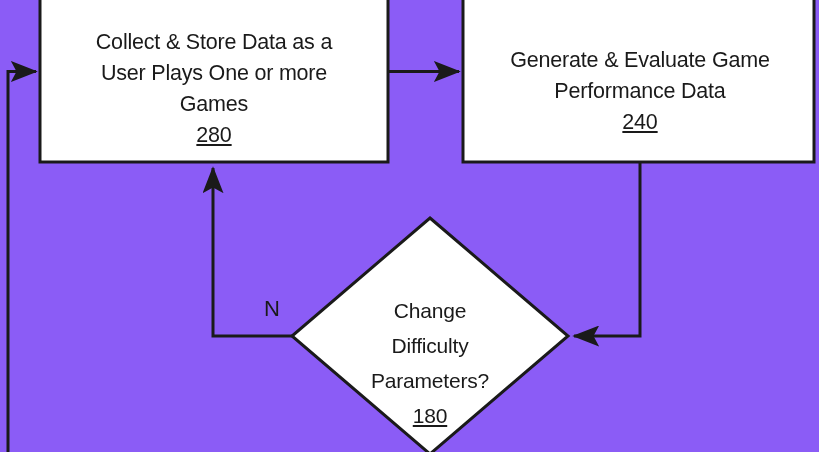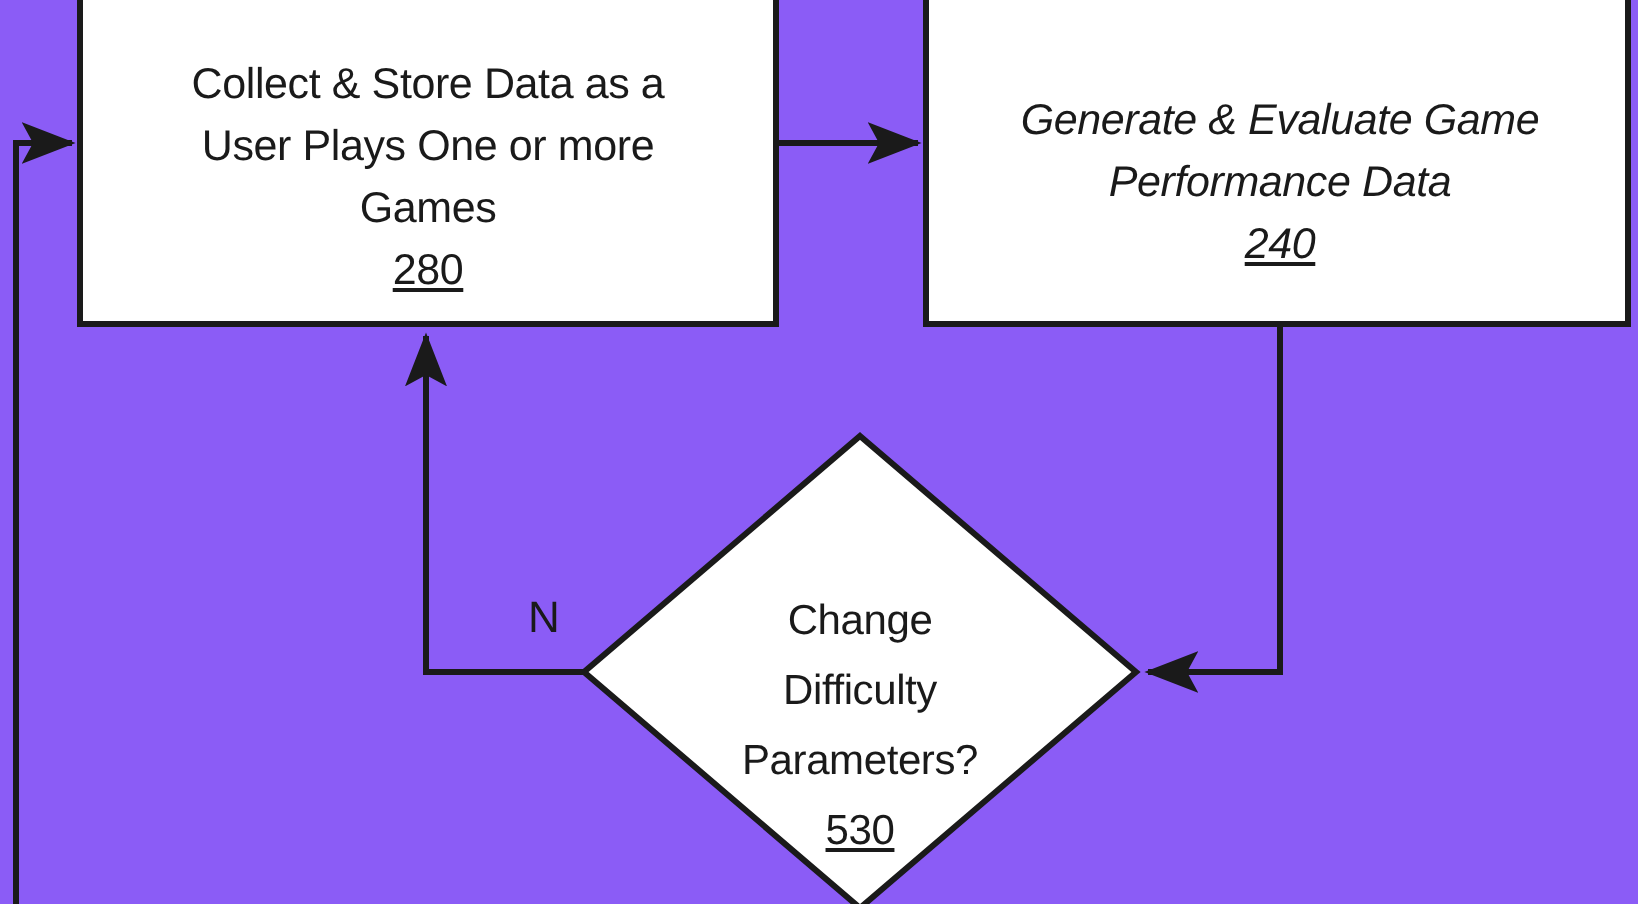--- a/index.html
+++ b/index.html
@@ -40,21 +40,20 @@
   }
   #box330-text {
     left: 44px;
     top: -4px;
     width: 340px;
   }
   #box340-text {
     left: 466px;
     top: 14px;
     width: 348px;
-    font-style: italic;
   }
   #diamond350-text {
     left: 320px;
     top: 258px;
     width: 220px;
     font-size: 21px;
     line-height: 35px;
   }
   #branch-label-n {
     position: absolute;
@@ -104,18 +103,18 @@
   <div class="node-text" id="box340-text">
     <span>Generate &amp; Evaluate Game
 Performance Data</span>
     <span class="ref-num">240</span>
   </div>
 
   <div class="node-text" id="diamond350-text">
     <span>Change
 Difficulty
 Parameters?</span>
-    <span class="ref-num">530</span>
+    <span class="ref-num">180</span>
   </div>
 
   <div id="branch-label-n">N</div>
 
 </div>
 
 </body></html>

